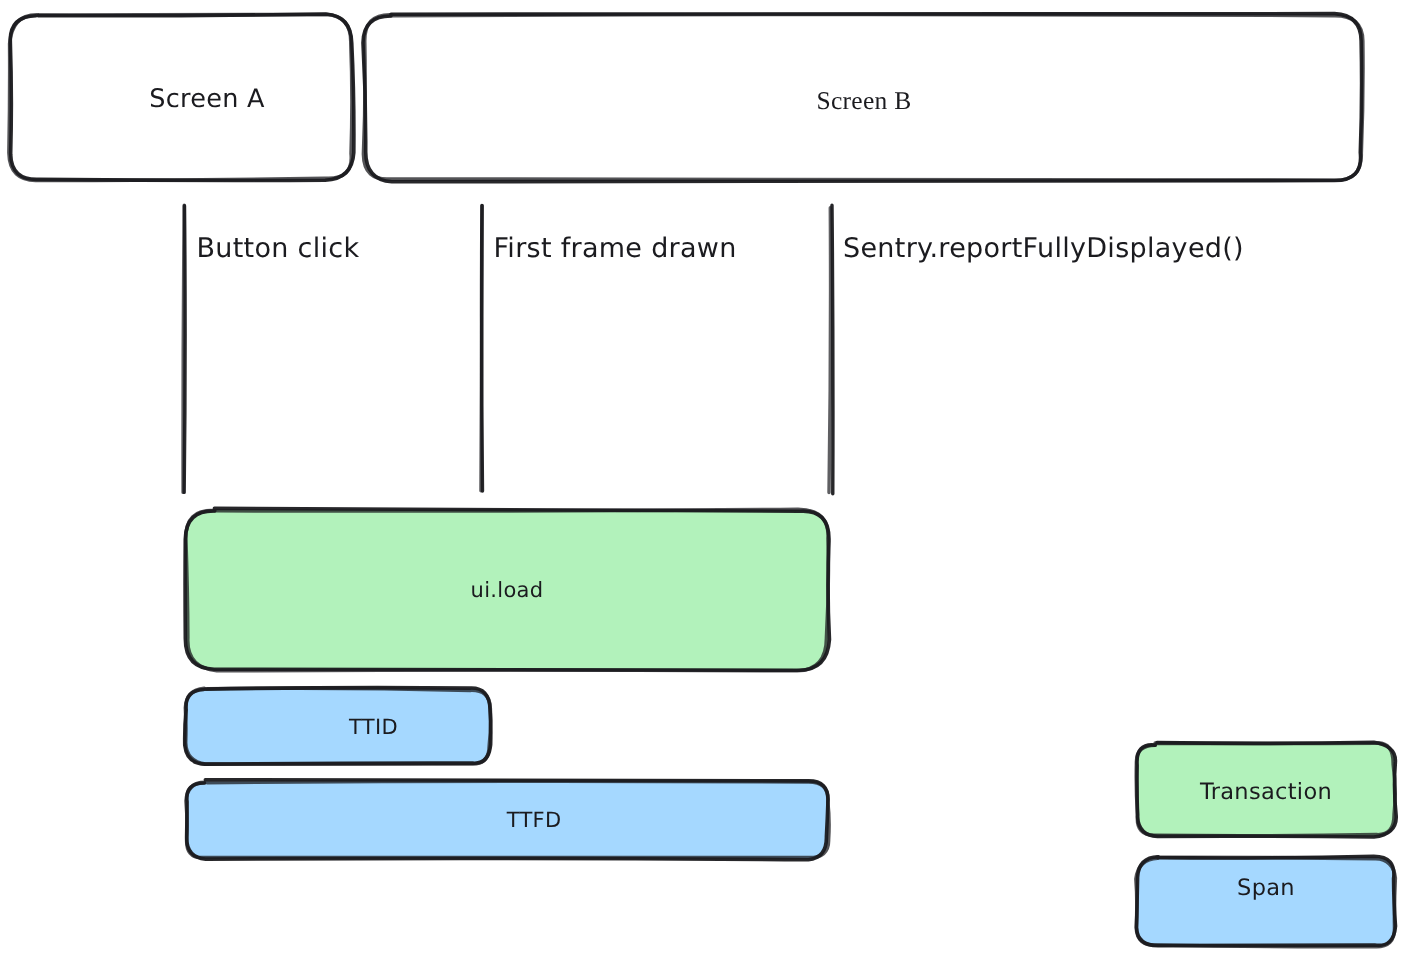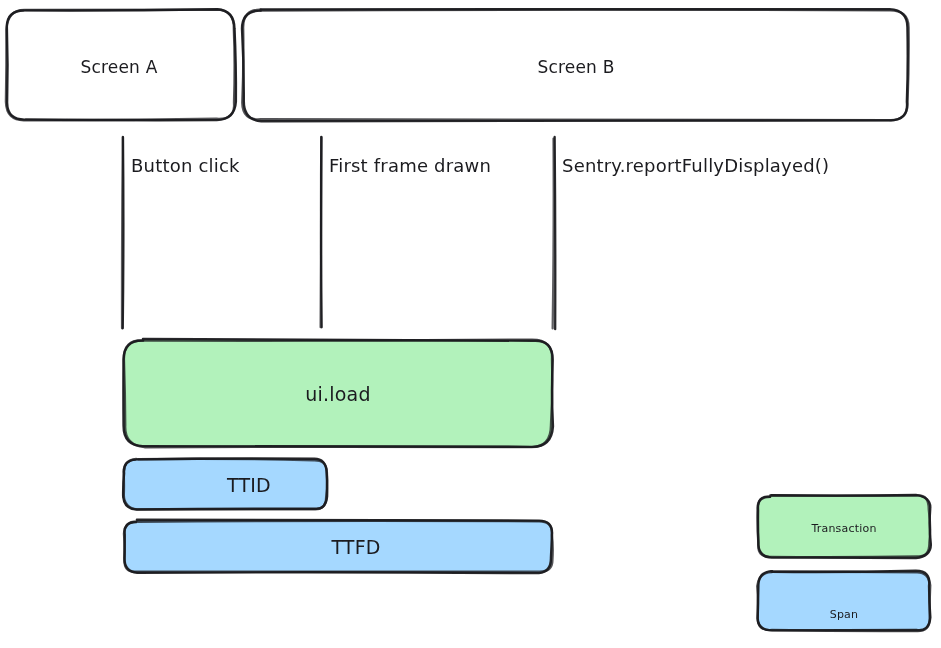--- a/index.html
+++ b/index.html
@@ -36,22 +36,22 @@
   .lbl-center {
     text-align: center;
     transform: translate(-50%, -50%);
   }
   .lbl-left {
     text-align: center;
     transform: translate(0, -50%);
   }
   .screen-label { font-size: 17px; }
   .marker-label { font-size: 18px; }
-  .bar-label    { font-size: 19px; }
-  .legend-label { font-size: 11px; }
+  .bar-label    { font-size: 14px; }
+  .legend-label { font-size: 15px; }
 </style>
 </head>
 <body>
 
 <div id="canvas">
 
   <svg id="sketch" viewBox="0 0 941 648" xmlns="http://www.w3.org/2000/svg">
       <path d="M 25 10 L 217 10 Q 235 10 235 28 L 235 102 Q 235 120 217 120 L 25 120 Q 7 120 7 102 L 7 28 Q 7 10 25 10 Z" fill="#ffffff" stroke="none"></path>
       <path d="M 25.381446545943618 10.402056732564233 Q 120.07294141245075 10.894729509600438 217.2271376014687 9.30625464010518 Q 234.09499100758694 10.497073585283943 234.4997146865353 28.6787751003867 Q 236.21414110646583 63.81540997012053 235.87068480206653 101.71032973087858 Q 234.6854606072884 119.4075166649418 216.76688217371702 120.1403762580594 Q 121.38111626286991 120.6376234680647 25.793350331950933 119.55146055843215 Q 7.476194213842973 120.26396690693218 7.105931223370135 102.75975010578986 Q 8.135009803110734 65.28269282600377 6.866373853292316 27.028321324731223 Q 6.643218171549961 10.817169130896218 24.03777495957911 10.45476335042622 " fill="none" stroke="#1b1b1f" stroke-width="2.4" stroke-linecap="round" stroke-linejoin="round" opacity="0.95"></path>
       <path d="M 25.556038134964183 9.966771188774146 Q 121.40316421771422 10.009660694631748 218.0579018422868 9.65420238499064 Q 234.31504647713155 10.827517317957245 233.85384271503426 28.63541233597789 Q 235.3087135287933 64.47668460838031 234.0379341680091 102.46117525838781 Q 235.83713790401816 120.05985576601233 216.5090916112531 118.80439099448267 Q 120.51026120455936 120.62168909411412 25.129550233250484 120.19217119377572 Q 6.346489463932812 120.9651226963615 5.946331065380946 101.8067731509218 Q 6.669208039995283 64.102943080361 6.421007827622816 29.14444379985798 Q 7.906128538772464 9.196170167415403 25.738087055506185 9.946236364194192 " fill="none" stroke="#1b1b1f" stroke-width="2.4" stroke-linecap="round" stroke-linejoin="round" opacity="0.75"></path>
@@ -74,27 +74,27 @@
       <path d="M 136.90314997616224 519.804241384496 Q 338.4806981049478 520.6033081779024 538.6349928632844 520.5859284378821 Q 552.6232356396504 520.393258971977 551.9805000273045 533.8981189803453 Q 551.585929219611 545.9244429137325 550.9311505074147 557.888524408103 Q 551.1805675229989 571.7463896748377 538.8636791564059 573.1379863816546 Q 337.8720936011523 571.691627965658 137.12970676762052 572.7475434761727 Q 124.39484633365646 571.6836994512705 124.41929598315619 558.2365329881432 Q 124.66225891467184 546.1101140737301 124.71874548331834 534.4157903982559 Q 123.10282687051222 521.9868092805846 136.3079349573236 522.0250089905458 " fill="none" stroke="#1b1b1f" stroke-width="2.4" stroke-linecap="round" stroke-linejoin="round" opacity="0.95"></path>
       <path d="M 138.18015810847282 521.7656756596407 Q 337.3675333552528 520.0483221277827 537.9799174969085 521.2617114799796 Q 552.8913829212543 520.7471706831129 551.8714784765616 534.8013686392223 Q 553.2243715079967 546.574518127949 552.3770942031406 559.8186525170458 Q 552.6711056723725 572.2594757761108 538.5064007211477 571.7505382349482 Q 338.24569705245085 571.4764006842161 135.93906466895714 571.7082658222644 Q 123.25797452568077 572.637528708321 124.56338801514357 558.026076788432 Q 125.0564346483443 546.473205216811 124.00368232605979 533.9139546015067 Q 124.87324287625961 521.1887759595411 137.39422506466508 521.5659315729281 " fill="none" stroke="#1b1b1f" stroke-width="2.4" stroke-linecap="round" stroke-linejoin="round" opacity="0.75"></path>
       <path d="M 771 496 L 917 496 Q 930 496 930 509 L 930 544 Q 930 557 917 557 L 771 557 Q 758 557 758 544 L 758 509 Q 758 496 771 496 Z" fill="#b2f2bb" stroke="none"></path>
       <path d="M 771.3415980667342 495.1122005932266 Q 842.7826104206033 496.20052464853507 915.8807727617677 494.8714513630839 Q 930.670307171531 497.1348626058316 930.2691417525057 507.765759440721 Q 928.8232360756956 526.6190671575023 930.8505114249419 544.6197714182781 Q 930.6101792957634 556.2824504611781 915.9440623868722 558.0346784588182 Q 842.7518343538977 557.1680915354518 771.6532178760972 557.5753806029679 Q 758.9883251180872 556.9573540821439 758.3937504498754 544.5577487318078 Q 757.7979823197238 526.1109082148178 758.0864394556265 510.22504668601323 Q 756.9252061024308 495.2778185935458 770.0845917828847 496.7275760412449 " fill="none" stroke="#1b1b1f" stroke-width="2.4" stroke-linecap="round" stroke-linejoin="round" opacity="0.95"></path>
       <path d="M 770.1002231021412 495.4492614659248 Q 844.0317383965012 495.9446060397895 917.9585505584255 495.45843311434146 Q 928.9698191510979 494.8126511784503 928.7929799570702 509.55321220948827 Q 931.1431683867704 526.9491589526879 929.3958927039057 542.8931385701289 Q 929.568613806041 556.9856702570105 917.8747203298844 556.4472708291141 Q 843.0670011320617 557.649514941615 770.4483617274091 556.894485505647 Q 757.0764570480678 557.2581050252775 758.3573699179105 543.252779983799 Q 757.1927029180806 525.9148880644934 757.6457208506763 508.0891418972751 Q 757.5067317888606 496.8210231788689 770.1969767329283 496.78654742043 " fill="none" stroke="#1b1b1f" stroke-width="2.4" stroke-linecap="round" stroke-linejoin="round" opacity="0.75"></path>
       <path d="M 771 572 L 917 572 Q 930 572 930 585 L 930 618 Q 930 631 917 631 L 771 631 Q 758 631 758 618 L 758 585 Q 758 572 771 572 Z" fill="#a5d8ff" stroke="none"></path>
       <path d="M 771.9351611731108 571.741842232761 Q 844.5326563911512 572.4696509655332 915.8635741139296 570.7921586731682 Q 931.0056251636706 570.815728786285 929.0481610305142 585.8294865238713 Q 929.1463168244809 602.602438987582 930.3459748451132 617.3692320358241 Q 929.0446000383236 631.9689604415325 916.4691118912306 630.0609204937937 Q 843.2751018470153 630.4920731097227 772.0831311030779 630.3895206792513 Q 757.9988006870262 630.3037422717316 757.6950239862781 618.3909294895129 Q 757.9987014383078 600.6017691598972 758.4010478698183 584.7956792131299 Q 759.032405004371 571.5300705003319 772.189734939253 571.1399299615296 " fill="none" stroke="#1b1b1f" stroke-width="2.4" stroke-linecap="round" stroke-linejoin="round" opacity="0.95"></path>
       <path d="M 771.0093849236146 571.5301494601881 Q 844.1203895511571 571.5078097569058 917.1257835119031 572.3903205011738 Q 928.8223863288295 572.6941647763597 930.2145400363952 585.3442506393185 Q 929.3855815392453 602.2017822522903 929.6936634206213 618.6953796109883 Q 929.83715025126 631.612148529035 916.6204619808123 631.0687814451521 Q 843.0251617750619 631.4938047757605 771.9845426934771 630.0170299418969 Q 757.8542058828752 631.137362855603 757.4973924942315 618.3316305571934 Q 758.4433823109139 600.5312438510591 757.2613541078754 586.0365811939118 Q 758.9019660425838 572.6172017456265 771.8258089097217 572.1656243990874 " fill="none" stroke="#1b1b1f" stroke-width="2.4" stroke-linecap="round" stroke-linejoin="round" opacity="0.75"></path>
     </svg>
 
-  <div class="lbl lbl-center screen-label" id="screen-a-label" style="left: 119px; top: 67px;">Screen A</div>
-  <div class="lbl lbl-center screen-label" id="screen-b-label" style="left: 576px; top: 67px;">Screen B</div>
+  <div class="lbl lbl-center screen-label" id="screen-a-label" style="left: 138px; top: 67px;">Screen A</div>
+  <div class="lbl lbl-center screen-label" id="screen-b-label" style="left: 576px; top: 67px; font-family: Liberation Serif, serif;">Screen B</div>
 
   <div class="lbl lbl-left marker-label" id="marker-0-label" style="left: 131px; top: 166px;">Button click</div>
   <div class="lbl lbl-left marker-label" id="marker-1-label" style="left: 329px; top: 166px;">First frame drawn</div>
   <div class="lbl lbl-left marker-label" id="marker-2-label" style="left: 562px; top: 166px;">Sentry.reportFullyDisplayed()</div>
 
   <div class="lbl lbl-center bar-label" id="bar-0-label" style="left: 338px; top: 394px;">ui.load</div>
   <div class="lbl lbl-center bar-label" id="bar-1-label" style="left: 225px; top: 485px; margin-left: 24px;">TTID</div>
   <div class="lbl lbl-center bar-label" id="bar-2-label" style="left: 338px; top: 547px; margin-left: 18px;">TTFD</div>
 
   <div class="lbl lbl-center legend-label" id="legend-0-label" style="left: 844px; top: 528px;">Transaction</div>
-  <div class="lbl lbl-center legend-label" id="legend-1-label" style="left: 844px; top: 614px;">Span</div>
+  <div class="lbl lbl-center legend-label" id="legend-1-label" style="left: 844px; top: 592px;">Span</div>
 
 </div>
 
 </body></html>

